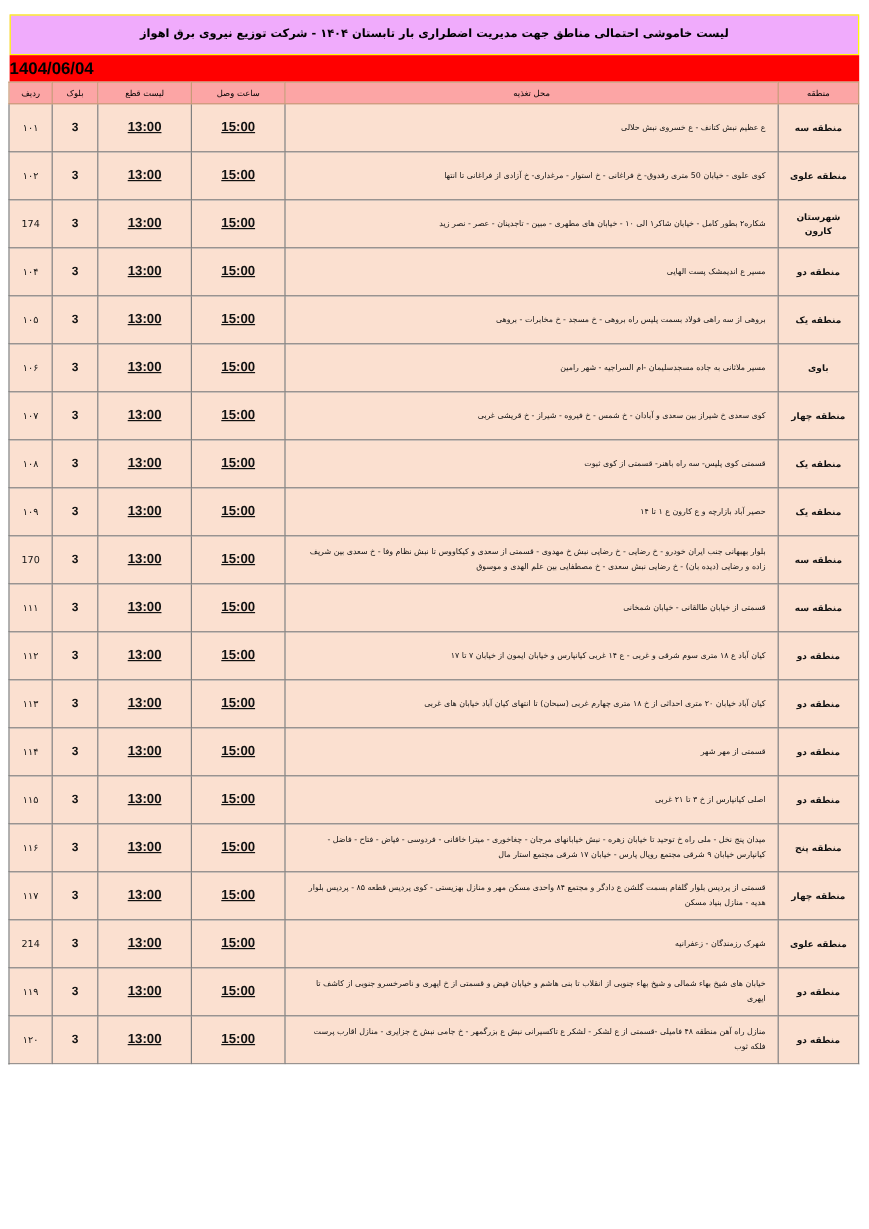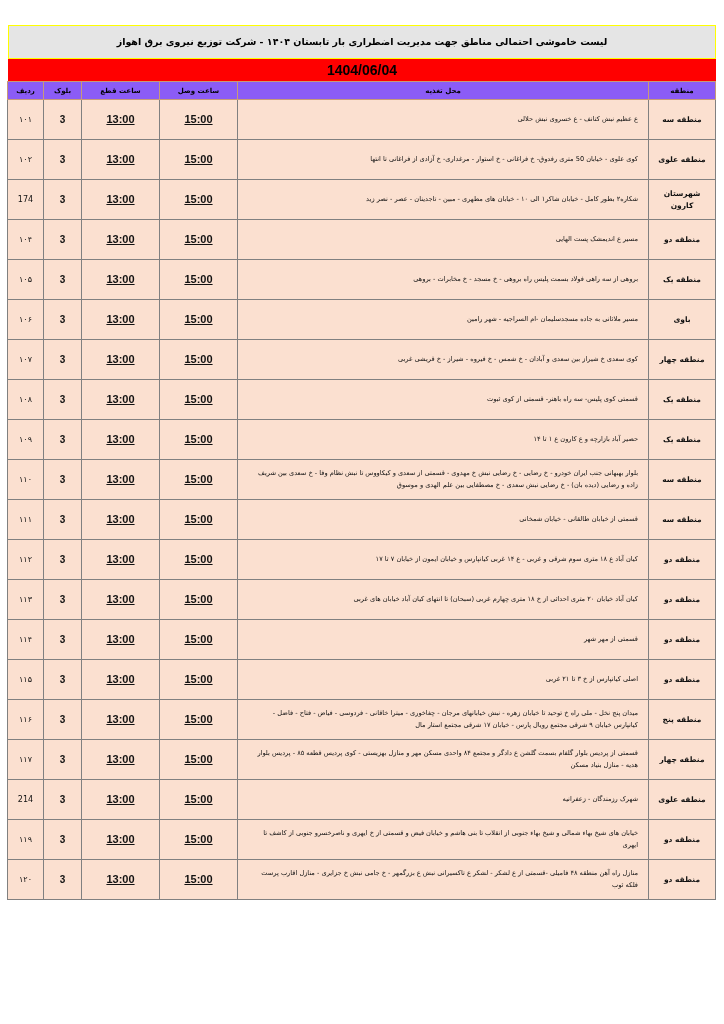--- a/index.html
+++ b/index.html
@@ -20,46 +20,45 @@
     width: 724px;
     height: 1024px;
     background: #ffffff;
     padding: 12px 8px 0 8px;
     display: flex;
     flex-direction: column;
   }
 
   
   .title-banner {
-    background: #e5e5e5;
+    background: #f0abfc;
     border: 1px solid #ffff00;
     height: 34px;
     display: flex;
     align-items: center;
     justify-content: center;
     width: 100%;
-    margin-top: 13px;
   }
   .title-banner .title-text {
     font-size: 9.5px;
     font-weight: bold;
     color: #000000;
     direction: rtl;
     text-align: center;
     line-height: 1.2;
     letter-spacing: 0;
   }
 
   
   .date-banner {
     background: #ff0000;
     height: 22px;
     display: flex;
     align-items: center;
-    justify-content: center;
+    justify-content: flex-end;
     width: 100%;
   }
   .date-banner .date-text {
     font-size: 14px;
     font-weight: bold;
     color: #000000;
     direction: ltr;
     font-family: "Liberation Sans", sans-serif;
   }
 
@@ -71,23 +70,23 @@
     direction: rtl;
   }
   table.outage-table th,
   table.outage-table td {
     border: 1px solid #808080;
     padding: 2px 3px;
     vertical-align: middle;
     text-align: center;
   }
   table.outage-table thead th {
-    background: #8b5cf6;
+    background: #fca5a5;
     font-size: 7px;
-    font-weight: bold;
+    font-weight: normal;
     color: #000000;
     height: 18px;
     border: 1px solid #c89a78;
     text-decoration: none;
   }
   thead th.col-region,
   thead th.col-row {
     text-decoration: underline;
   }
 
@@ -161,21 +160,21 @@
       <col class="w-connect">
       <col class="w-cut">
       <col class="w-block">
       <col class="w-row">
     </colgroup>
     <thead>
       <tr>
         <th class="col-region">منطقه</th>
         <th class="col-loc">محل تغذیه</th>
         <th class="col-connect">ساعت وصل</th>
-        <th class="col-cut">ساعت قطع</th>
+        <th class="col-cut">لیست قطع</th>
         <th class="col-block">بلوک</th>
         <th class="col-row">ردیف</th>
       </tr>
     </thead>
     <tbody id="table-body">
         <tr>
           <td class="cell-region">منطقه سه</td>
           <td class="cell-location">ع عظیم نبش کتانف - ع خسروی نبش حلالی</td>
           <td class="cell-time">15:00</td>
           <td class="cell-time">13:00</td>
@@ -245,21 +244,21 @@
           <td class="cell-time">13:00</td>
           <td class="cell-block">3</td>
           <td class="cell-row">۱۰۹</td>
         </tr>
         <tr>
           <td class="cell-region">منطقه سه</td>
           <td class="cell-location">بلوار بهبهانی جنب ایران خودرو - خ رضایی - خ رضایی نبش خ مهدوی - قسمتی از سعدی و کیکاووس تا نبش نظام وفا - خ سعدی بین شریف زاده و رضایی (دیده بان) - خ رضایی نبش سعدی - خ مصطفایی بین علم الهدی و موسوق</td>
           <td class="cell-time">15:00</td>
           <td class="cell-time">13:00</td>
           <td class="cell-block">3</td>
-          <td class="cell-row">۱۱۰</td>
+          <td class="cell-row">170</td>
         </tr>
         <tr>
           <td class="cell-region">منطقه سه</td>
           <td class="cell-location">قسمتی از خیابان طالقانی - خیابان شمخانی</td>
           <td class="cell-time">15:00</td>
           <td class="cell-time">13:00</td>
           <td class="cell-block">3</td>
           <td class="cell-row">۱۱۱</td>
         </tr>
         <tr>

